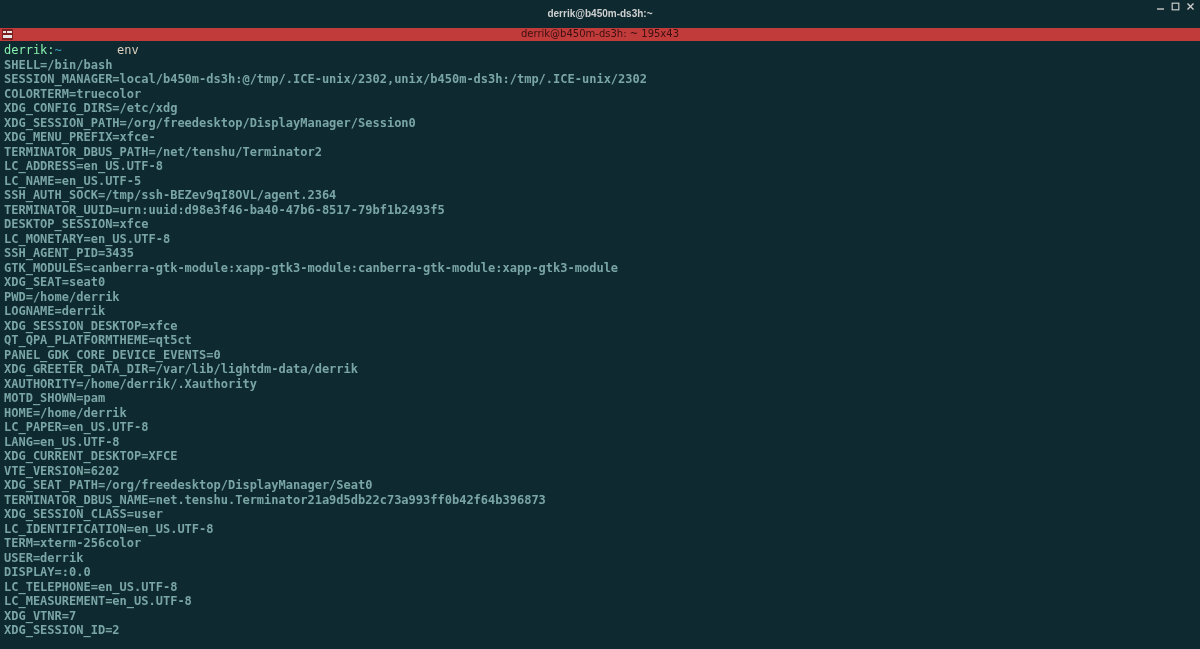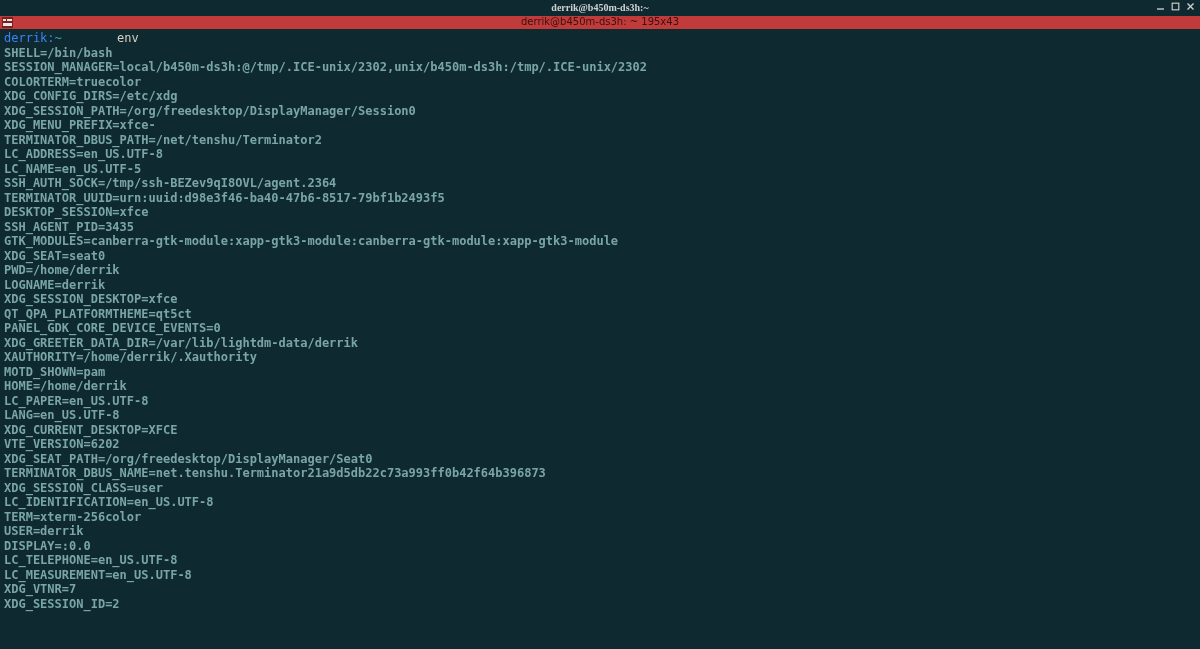--- a/index.html
+++ b/index.html
@@ -7,27 +7,27 @@
     background: #0e2a30;
     font-family: "DejaVu Sans Mono", "Liberation Mono", monospace;
     font-size: 12px;
     line-height: 14.5px;
     color: #7aa5a5;
     width: 1200px;
     height: 649px;
     overflow: hidden;
   }
   .titlebar {
-    height: 16px;
+    height: 28px;
     background: #0e2a30;
     display: flex;
     align-items: center;
     justify-content: center;
     position: relative;
-    font-family: Liberation Serif, serif;
+    font-family: Liberation Sans, sans-serif;
     font-size: 10px;
     color: #d0d0d0;
   }
   .titlebar .title { font-weight: bold; }
   .win-controls {
     position: absolute;
     right: 3px;
     top: 0;
     display: flex;
     gap: 2px;
@@ -60,21 +60,21 @@
     position: absolute;
     left: 2px;
     top: 1px;
     width: 11px;
     height: 11px;
   }
   .terminal {
     padding: 2px 4px 0 4px;
   }
   .prompt-line { white-space: pre; }
-  .host { color: #3b82f6; }
+  .host { color: #86efac; }
   .path { color: #3fa0bf; }
   .cmd  { color: #d9d0c0; margin-left: 48px; }
   .env-line {
     white-space: pre;
     color: #7aa5a5;
     font-weight: bold;
   }
 </style>
 </head>
 <body>
@@ -119,20 +119,21 @@
       <div class="env-line">COLORTERM=truecolor</div>
       <div class="env-line">XDG_CONFIG_DIRS=/etc/xdg</div>
       <div class="env-line">XDG_SESSION_PATH=/org/freedesktop/DisplayManager/Session0</div>
       <div class="env-line">XDG_MENU_PREFIX=xfce-</div>
       <div class="env-line">TERMINATOR_DBUS_PATH=/net/tenshu/Terminator2</div>
       <div class="env-line">LC_ADDRESS=en_US.UTF-8</div>
       <div class="env-line">LC_NAME=en_US.UTF-5</div>
       <div class="env-line">SSH_AUTH_SOCK=/tmp/ssh-BEZev9qI8OVL/agent.2364</div>
       <div class="env-line">TERMINATOR_UUID=urn:uuid:d98e3f46-ba40-47b6-8517-79bf1b2493f5</div>
       <div class="env-line">DESKTOP_SESSION=xfce</div>
+      <div class="env-line">LC_MONETARY=en_US.UTF-8</div>
       <div class="env-line">SSH_AGENT_PID=3435</div>
       <div class="env-line">GTK_MODULES=canberra-gtk-module:xapp-gtk3-module:canberra-gtk-module:xapp-gtk3-module</div>
       <div class="env-line">XDG_SEAT=seat0</div>
       <div class="env-line">PWD=/home/derrik</div>
       <div class="env-line">LOGNAME=derrik</div>
       <div class="env-line">XDG_SESSION_DESKTOP=xfce</div>
       <div class="env-line">QT_QPA_PLATFORMTHEME=qt5ct</div>
       <div class="env-line">PANEL_GDK_CORE_DEVICE_EVENTS=0</div>
       <div class="env-line">XDG_GREETER_DATA_DIR=/var/lib/lightdm-data/derrik</div>
       <div class="env-line">XAUTHORITY=/home/derrik/.Xauthority</div>

